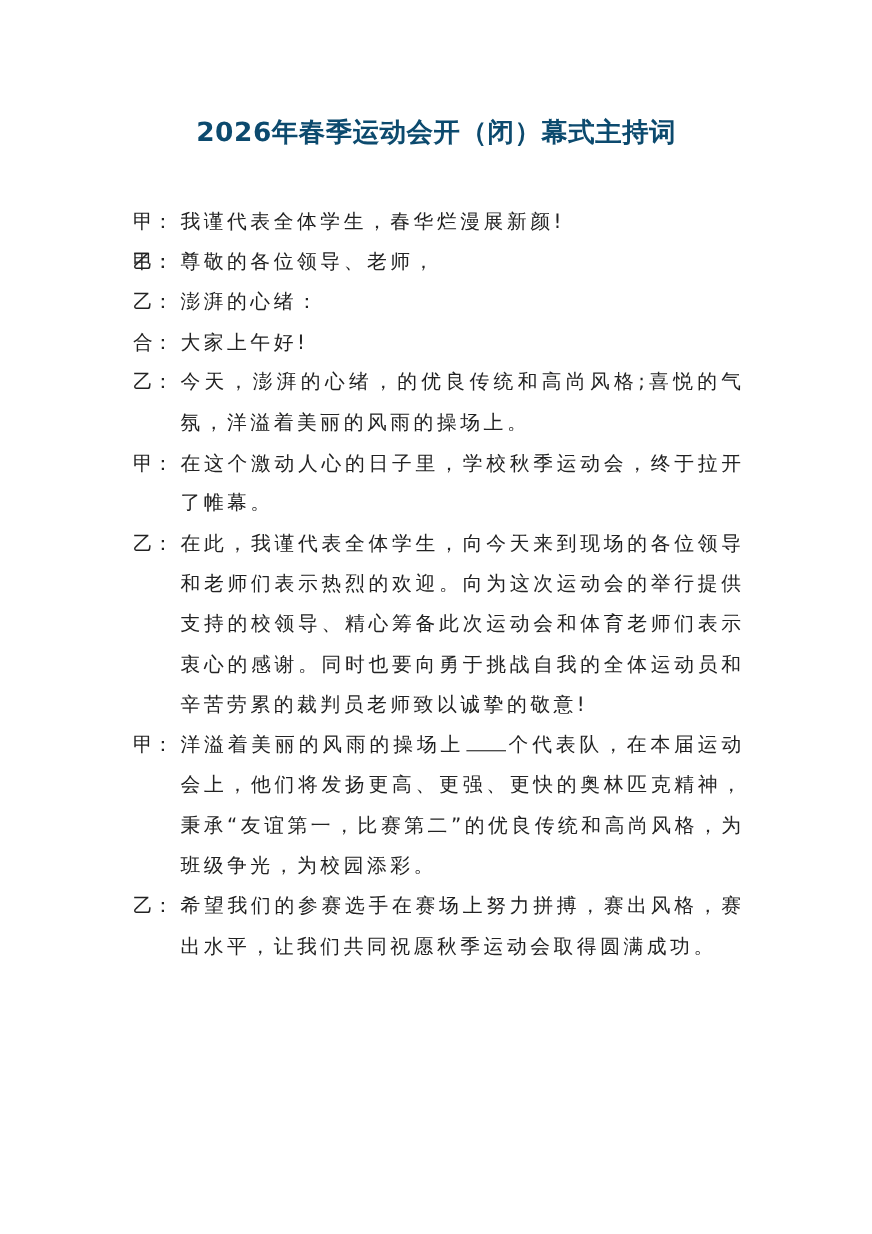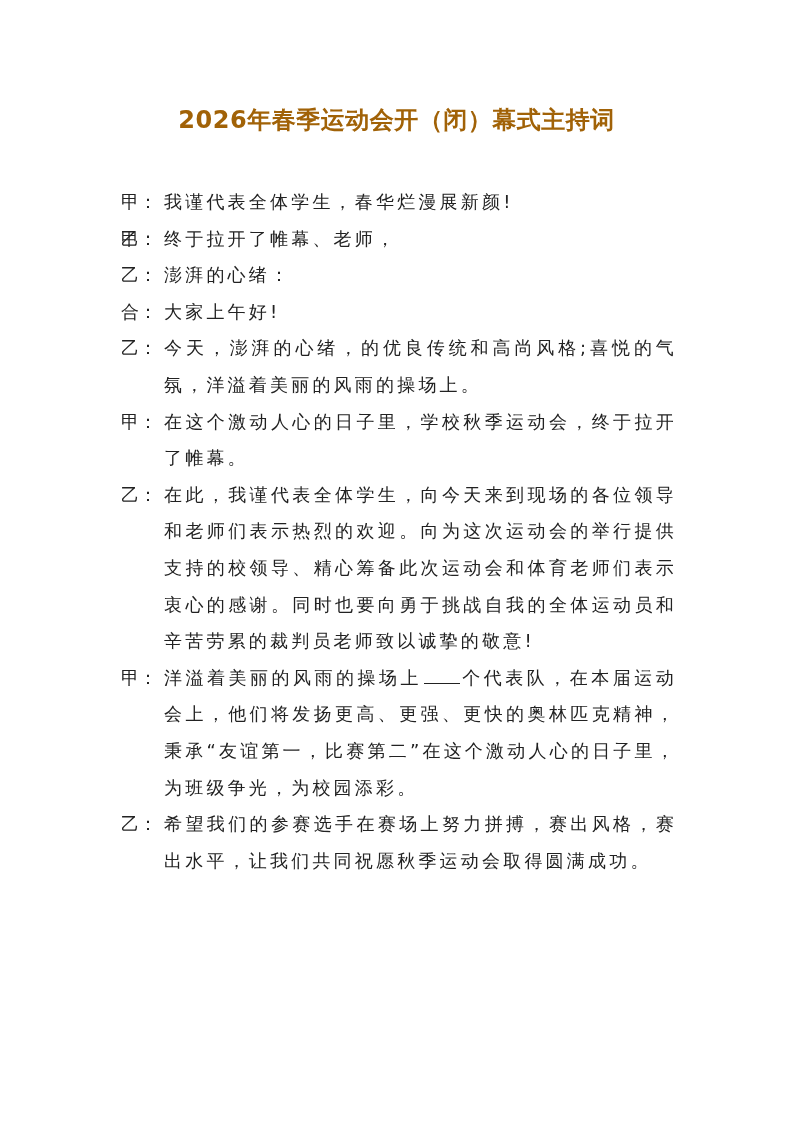--- a/index.html
+++ b/index.html
@@ -24,21 +24,21 @@
     .title {
       position: absolute;
       top: 100px;
       left: 0;
       width: 793px;
       text-align: center;
       font-size: 24px;
       font-weight: bold;
       line-height: 40px;
       letter-spacing: 0.5px;
-      color: #a16207;
+      color: #0c4a6e;
     }
     .body {
       position: absolute;
       top: 184px;
       left: 121px;
       width: 556px;
     }
     .para {
       position: relative;
       font-size: 18px;
@@ -74,37 +74,37 @@
   <div class="title">2026年春季运动会开（闭）幕式主持词</div>
 
   <div class="body">
     <p class="para">
       <span class="speaker">甲：</span><span>我谨代表全体学生，春华烂漫展新颜!</span>
     </p>
     <p class="para">
       <span class="speaker">乙：</span>
     </p>
     <p class="para">
-      <span class="speaker">甲：</span><span>终于拉开了帷幕、老师，</span>
+      <span class="speaker">甲：</span><span>尊敬的各位领导、老师，</span>
     </p>
     <p class="para">
       <span class="speaker">乙：</span><span>澎湃的心绪：</span>
     </p>
     <p class="para">
       <span class="speaker">合：</span><span>大家上午好!</span>
     </p>
     <p class="para">
       <span class="speaker">乙：</span><span>今天，澎湃的心绪，的优良传统和高尚风格;喜悦的气氛，洋溢着美丽的风雨的操场上。</span>
     </p>
     <p class="para">
       <span class="speaker">甲：</span><span>在这个激动人心的日子里，学校秋季运动会，终于拉开了帷幕。</span>
     </p>
     <p class="para">
       <span class="speaker">乙：</span><span>在此，我谨代表全体学生，向今天来到现场的各位领导和老师们表示热烈的欢迎。向为这次运动会的举行提供支持的校领导、精心筹备此次运动会和体育老师们表示衷心的感谢。同时也要向勇于挑战自我的全体运动员和辛苦劳累的裁判员老师致以诚挚的敬意!</span>
     </p>
     <p class="para">
-      <span class="speaker">甲：</span><span>洋溢着美丽的风雨的操场上</span><span class="blank"></span><span>个代表队，在本届运动会上，他们将发扬更高、更强、更快的奥林匹克精神，秉承“友谊第一，比赛第二”在这个激动人心的日子里，为班级争光，为校园添彩。</span>
+      <span class="speaker">甲：</span><span>洋溢着美丽的风雨的操场上</span><span class="blank"></span><span>个代表队，在本届运动会上，他们将发扬更高、更强、更快的奥林匹克精神，秉承“友谊第一，比赛第二”的优良传统和高尚风格，为班级争光，为校园添彩。</span>
     </p>
     <p class="para">
       <span class="speaker">乙：</span><span>希望我们的参赛选手在赛场上努力拼搏，赛出风格，赛出水平，让我们共同祝愿秋季运动会取得圆满成功。</span>
     </p>
   </div>
 </div>
 
 </body></html>

